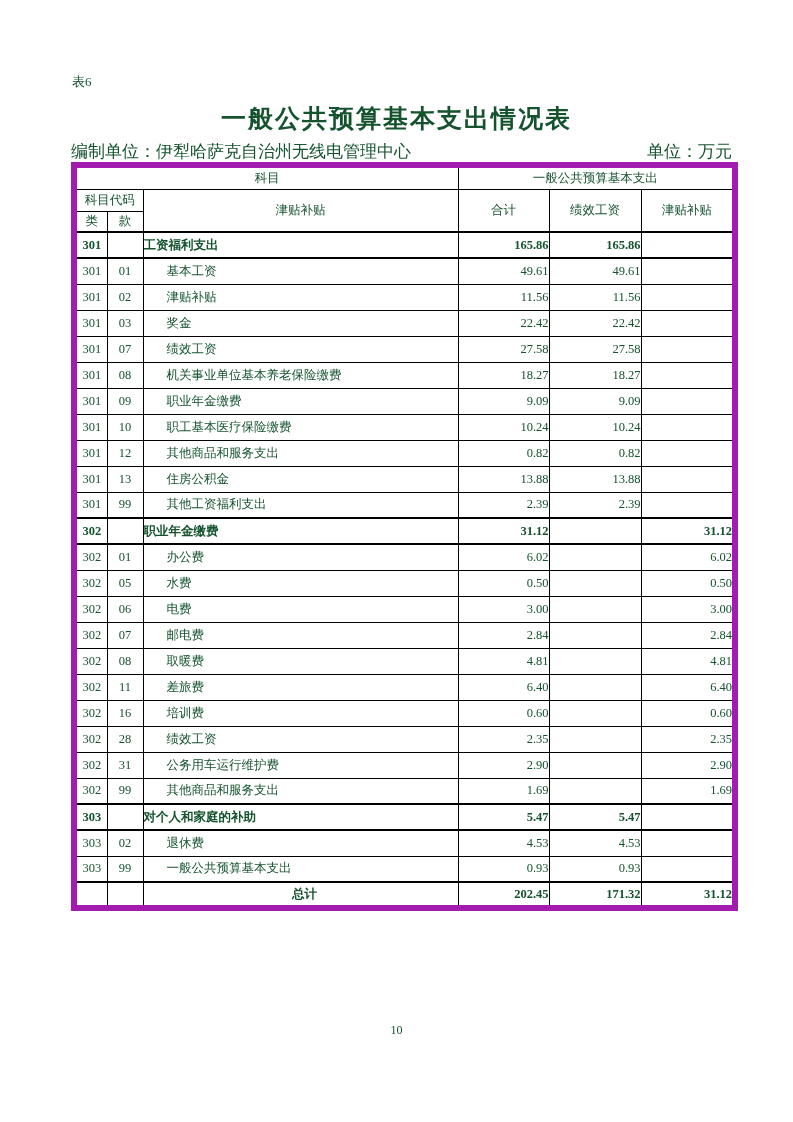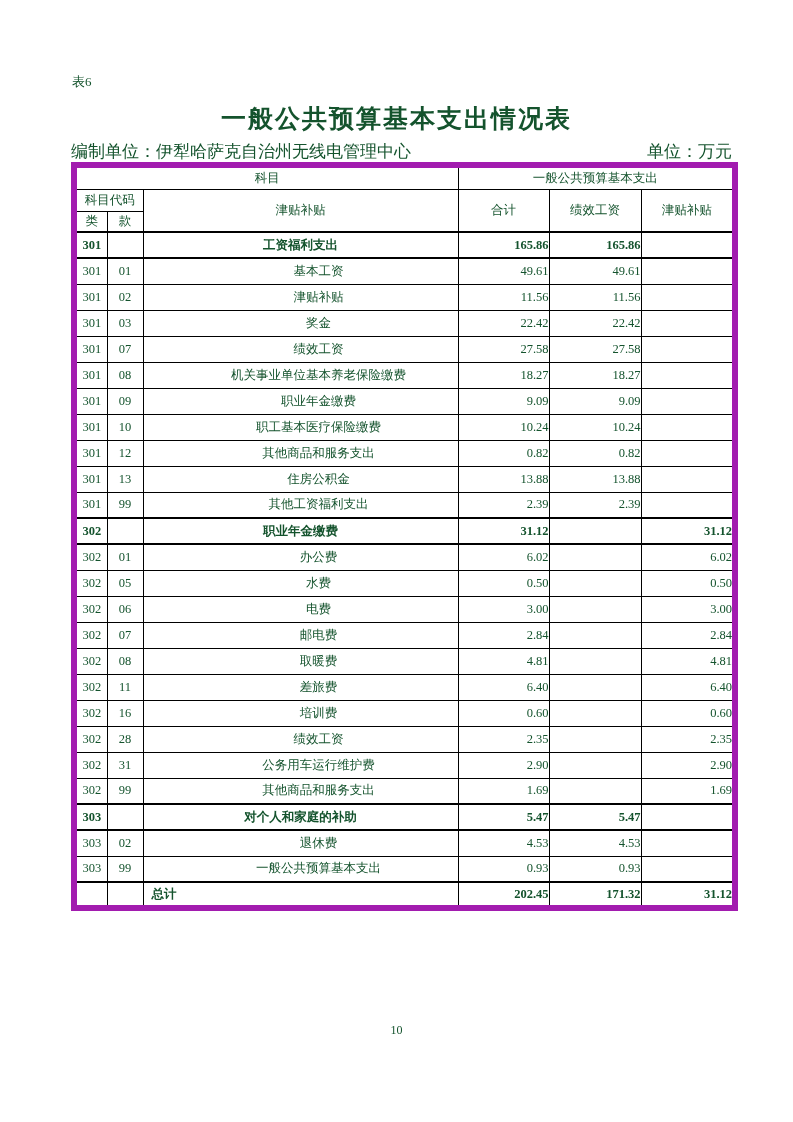--- a/index.html
+++ b/index.html
@@ -53,23 +53,23 @@
     overflow: hidden;
     white-space: nowrap;
     vertical-align: middle;
     padding: 0;
   }
   .hrow1 td { height: 24px; text-align: center; }
   .hrow2 td { height: 22px; text-align: center; }
   .hrow3 td { height: 21px; text-align: center; }
   tbody tr { height: 26px; }
   td.c { text-align: center; }
-  td.name { text-align: center; padding-left: 5px; }
-  td.name.sub { padding-left: 36px; }
-  td.name.center { text-align: left; padding-left: 8px; }
+  td.name { text-align: left; padding-left: 5px; }
+  td.name.sub { padding-left: 23px; }
+  td.name.center { text-align: center; padding-left: 8px; }
   td.num { text-align: right; padding-right: 5px; }
   tr.cat { font-weight: bold; }
   tr.cat td { border-top-width: 2px; border-bottom-width: 2px; }
   tr.grand { font-weight: bold; }
   tr.grand td { border-top-width: 2px; }
   .page-number {
     position: absolute;
     left: 0;
     right: 0;
     top: 1023px;

